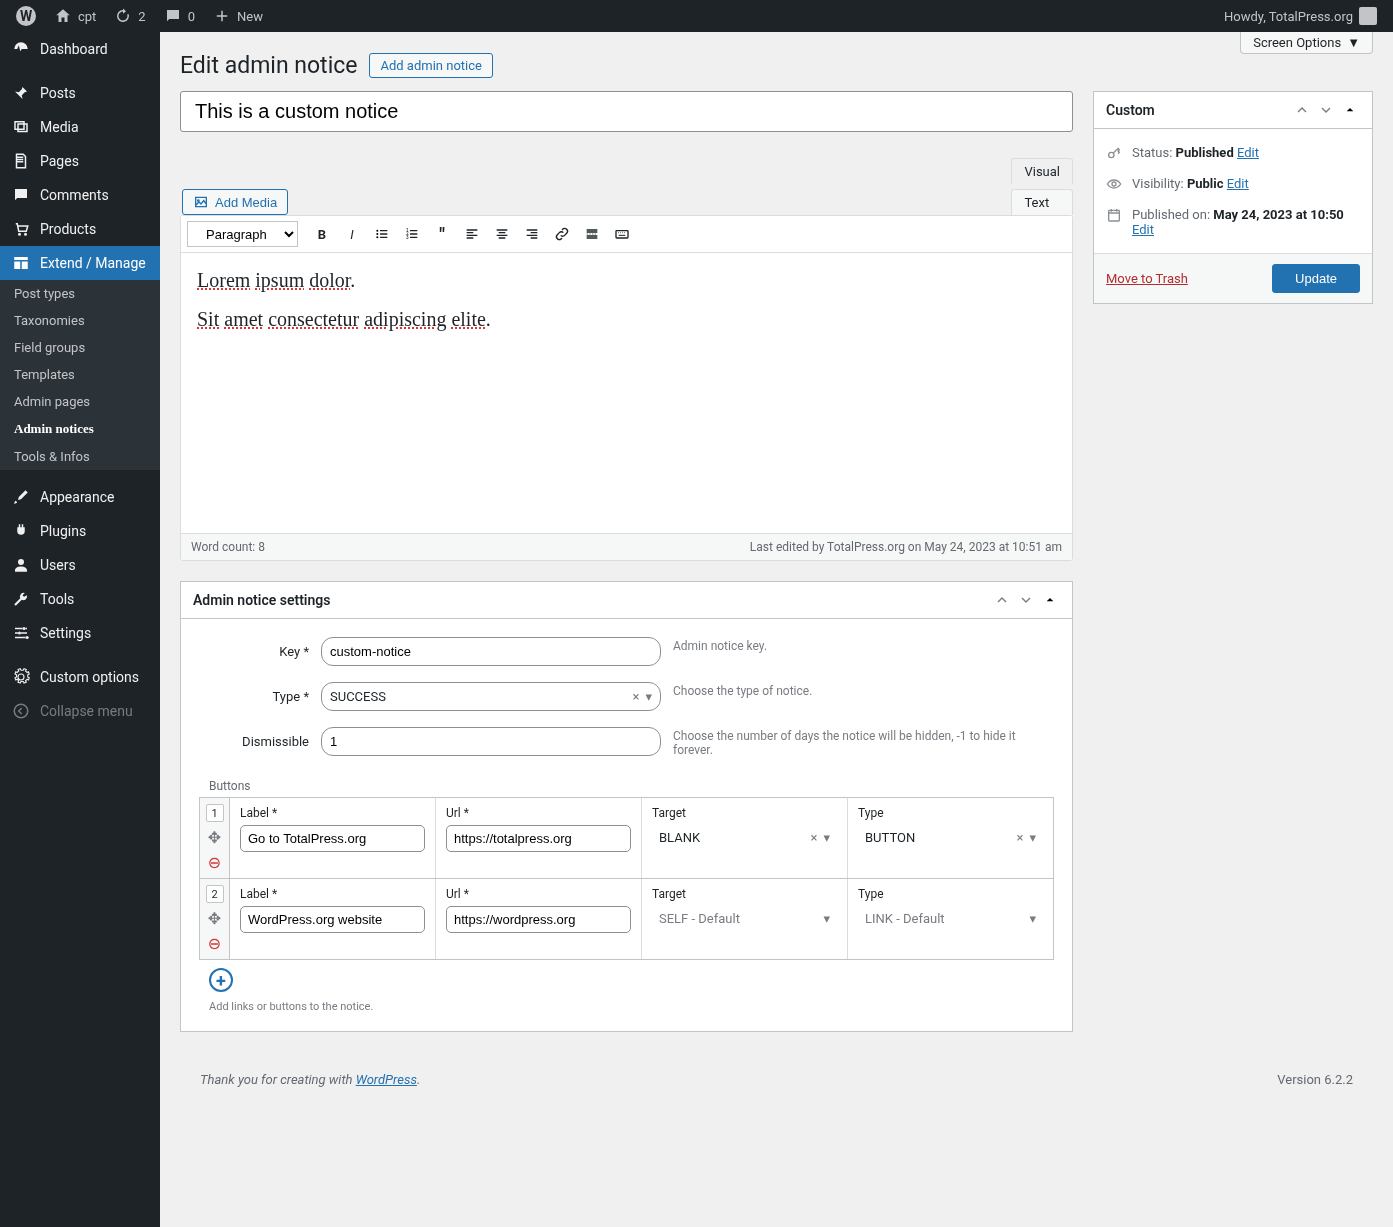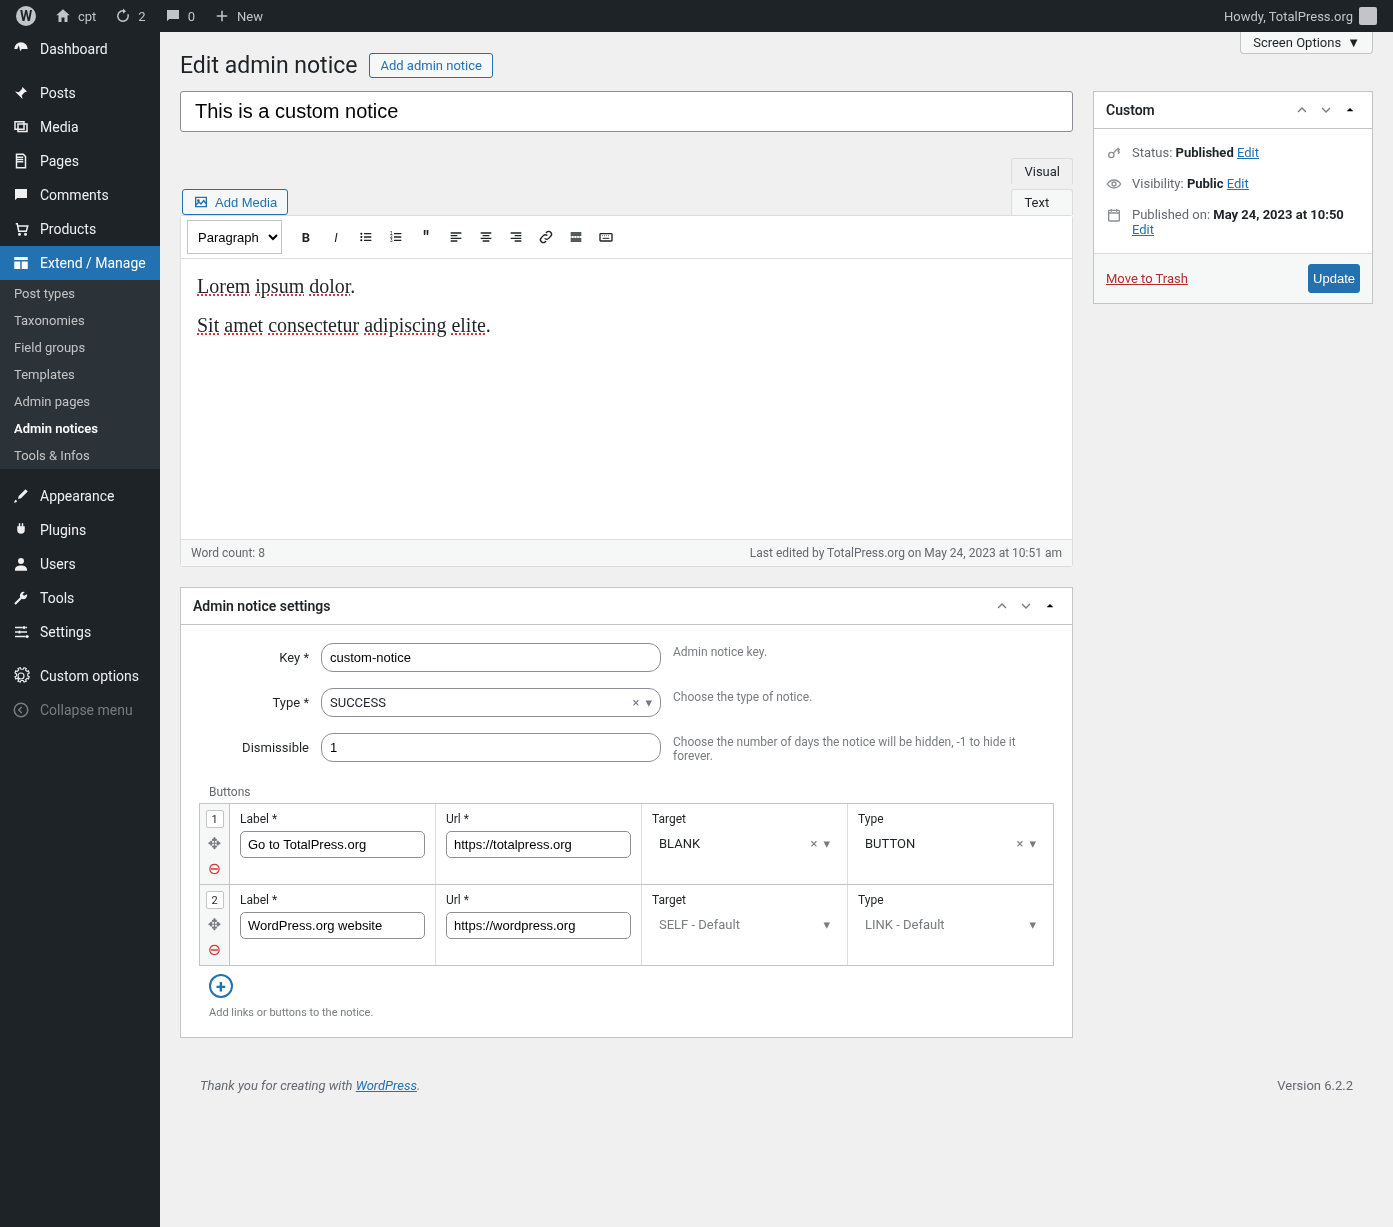--- a/index.html
+++ b/index.html
@@ -8,57 +8,57 @@
 .adminbar-left, .adminbar-right { display: flex; align-items: center; gap: 2px; }
 .adminbar-item { display: flex; align-items: center; gap: 6px; padding: 0 8px; height: 32px; cursor: pointer; }
 .wp-logo { width: 20px; height: 20px; border-radius: 50%; background: #c3c4c7; display: flex; align-items: center; justify-content: center; color: #1d2327; font-weight: bold; font-size: 14px; }
 .wrap { display: flex; min-height: calc(100vh - 32px); }
 .sidebar { width: 160px; background: #1d2327; color: #c3c4c7; display: flex; flex-direction: column; }
 .menu-item { display: flex; align-items: center; gap: 10px; padding: 8px 12px; cursor: pointer; font-size: 14px; color: #f0f0f1; }
 .menu-item.active { background: #2271b1; color: #fff; position: relative; }
 .menu-item.active::after { content: ''; position: absolute; right: -8px; top: 50%; transform: translateY(-50%); border: 8px solid transparent; border-right-color: #f0f0f1; }
 .submenu { background: #2c3338; }
 .submenu-item { padding: 6px 12px 6px 14px; cursor: pointer; font-size: 13px; color: #c3c4c7; }
-.submenu-item.current { color: #fff; font-weight: 600; }
+.submenu-item.current { color: #fff; font-weight: 600; font-family: Liberation Serif, serif; }
 .menu-sep { height: 10px; }
 .content { flex: 1; padding: 0 20px 40px 20px; position: relative; }
 .screen-options { position: absolute; right: 20px; top: 0; background: #f6f7f7; border: 1px solid #c3c4c7; border-top: none; border-radius: 0 0 4px 4px; padding: 3px 12px; font-size: 13px; cursor: pointer; display: flex; align-items: center; gap: 6px; }
 .page-header { display: flex; align-items: center; gap: 12px; padding: 20px 0 12px 0; }
 .page-title { font-size: 23px; font-weight: 400; color: #1d2327; }
 .page-action { border: 1px solid #2271b1; color: #2271b1; background: #f6f7f7; padding: 4px 10px; border-radius: 3px; font-size: 13px; cursor: pointer; }
 .main-cols { display: flex; gap: 20px; }
 .col-main { flex: 1; }
 .col-side { width: 280px; }
 .title-input { width: 100%; font-size: 20px; padding: 8px 14px; border: 1px solid #8c8f94; border-radius: 3px; background: #fff; margin-bottom: 18px; }
 .editor-wrap { border: 1px solid #dcdcde; border-radius: 3px; background: #fff; }
 .media-row { display: flex; justify-content: space-between; align-items: flex-end; padding: 8px 0 0 0; }
 .add-media { display: inline-flex; align-items: center; gap: 6px; border: 1px solid #2271b1; color: #2271b1; background: #f6f7f7; padding: 4px 10px; border-radius: 3px; font-size: 13px; cursor: pointer; margin-left: 2px; }
 .editor-tabs { display: flex; gap: 5px; flex-direction: column; }
 .editor-tab { border: 1px solid #dcdcde; border-bottom: none; background: #f6f7f7; padding: 5px 12px; font-size: 13px; cursor: pointer; border-radius: 3px 3px 0 0; }
 .editor-tab.active { background: #f0f0f1; }
 .toolbar { display: flex; align-items: center; gap: 2px; padding: 4px 6px; background: #fff; border-bottom: 1px solid #dcdcde; }
-.format-sel { border: 1px solid #c3c4c7; background: #fff; padding: 2px 6px; font-size: 13px; height: 34px; margin-right: 8px; }
+.format-sel { border: 1px solid #c3c4c7; background: #fff; padding: 2px 14px; font-size: 13px; height: 26px; margin-right: 8px; }
 .tb-btn { width: 28px; height: 28px; display: flex; align-items: center; justify-content: center; cursor: pointer; border-radius: 2px; }
 .editor-body { min-height: 280px; padding: 16px; font-family: Georgia, serif; font-size: 20px; }
 .editor-body p { margin-bottom: 16px; }
 .redund { text-decoration-line: underline; text-decoration-style: dotted; text-decoration-color: #d63638; }
 .editor-status { display: flex; justify-content: space-between; padding: 6px 10px; border-top: 1px solid #dcdcde; background: #f6f7f7; font-size: 12px; color: #646970; }
 .postbox { background: #fff; border: 1px solid #c3c4c7; margin-bottom: 20px; }
 .postbox-header { display: flex; justify-content: space-between; align-items: center; padding: 8px 12px; border-bottom: 1px solid #c3c4c7; }
 .postbox-title { font-size: 14px; font-weight: 600; }
 .handle-actions { display: flex; gap: 4px; }
 .handle-btn { width: 20px; height: 20px; display: flex; align-items: center; justify-content: center; cursor: pointer; color: #787c82; }
 .publish-body { padding: 10px 12px; }
 .pub-row { display: flex; align-items: flex-start; gap: 8px; padding: 6px 0; font-size: 13px; color: #646970; }
 .pub-row .icon { width: 18px; color: #8c8f94; }
 .pub-row strong { color: #1d2327; }
 .pub-row a { color: #2271b1; text-decoration: underline; }
 .publish-actions { display: flex; justify-content: space-between; align-items: center; padding: 10px 12px; border-top: 1px solid #dcdcde; background: #f6f7f7; }
 .trash-link { color: #b32d2e; text-decoration: underline; cursor: pointer; }
-.btn-primary { background: #2271b1; color: #fff; border: 1px solid #2271b1; padding: 6px 4px; border-radius: 3px; font-size: 13px; cursor: pointer; }
+.btn-primary { background: #2271b1; color: #fff; border: 1px solid #2271b1; padding: 6px 22px; border-radius: 3px; font-size: 13px; cursor: pointer; }
 .settings-body { padding: 10px 18px; }
 .field-row { display: flex; align-items: flex-start; gap: 12px; padding: 8px 0; }
 .field-label { width: 110px; text-align: right; font-size: 13px; padding-top: 7px; }
 .field-input { flex: 0 0 340px; }
 .field-input input, .field-input .sel { width: 100%; padding: 6px 8px; border: 1px solid #8c8f94; border-radius: 12px; font-size: 13px; }
 .field-help { flex: 1; font-size: 12px; color: #787c82; padding-top: 2px; }
 .sel { display: flex; justify-content: space-between; align-items: center; background: #fff; }
 .sel .clear { color: #787c82; cursor: pointer; }
 .sel .arrow { color: #787c82; margin-left: 6px; }
 .buttons-section { margin-top: 10px; }

